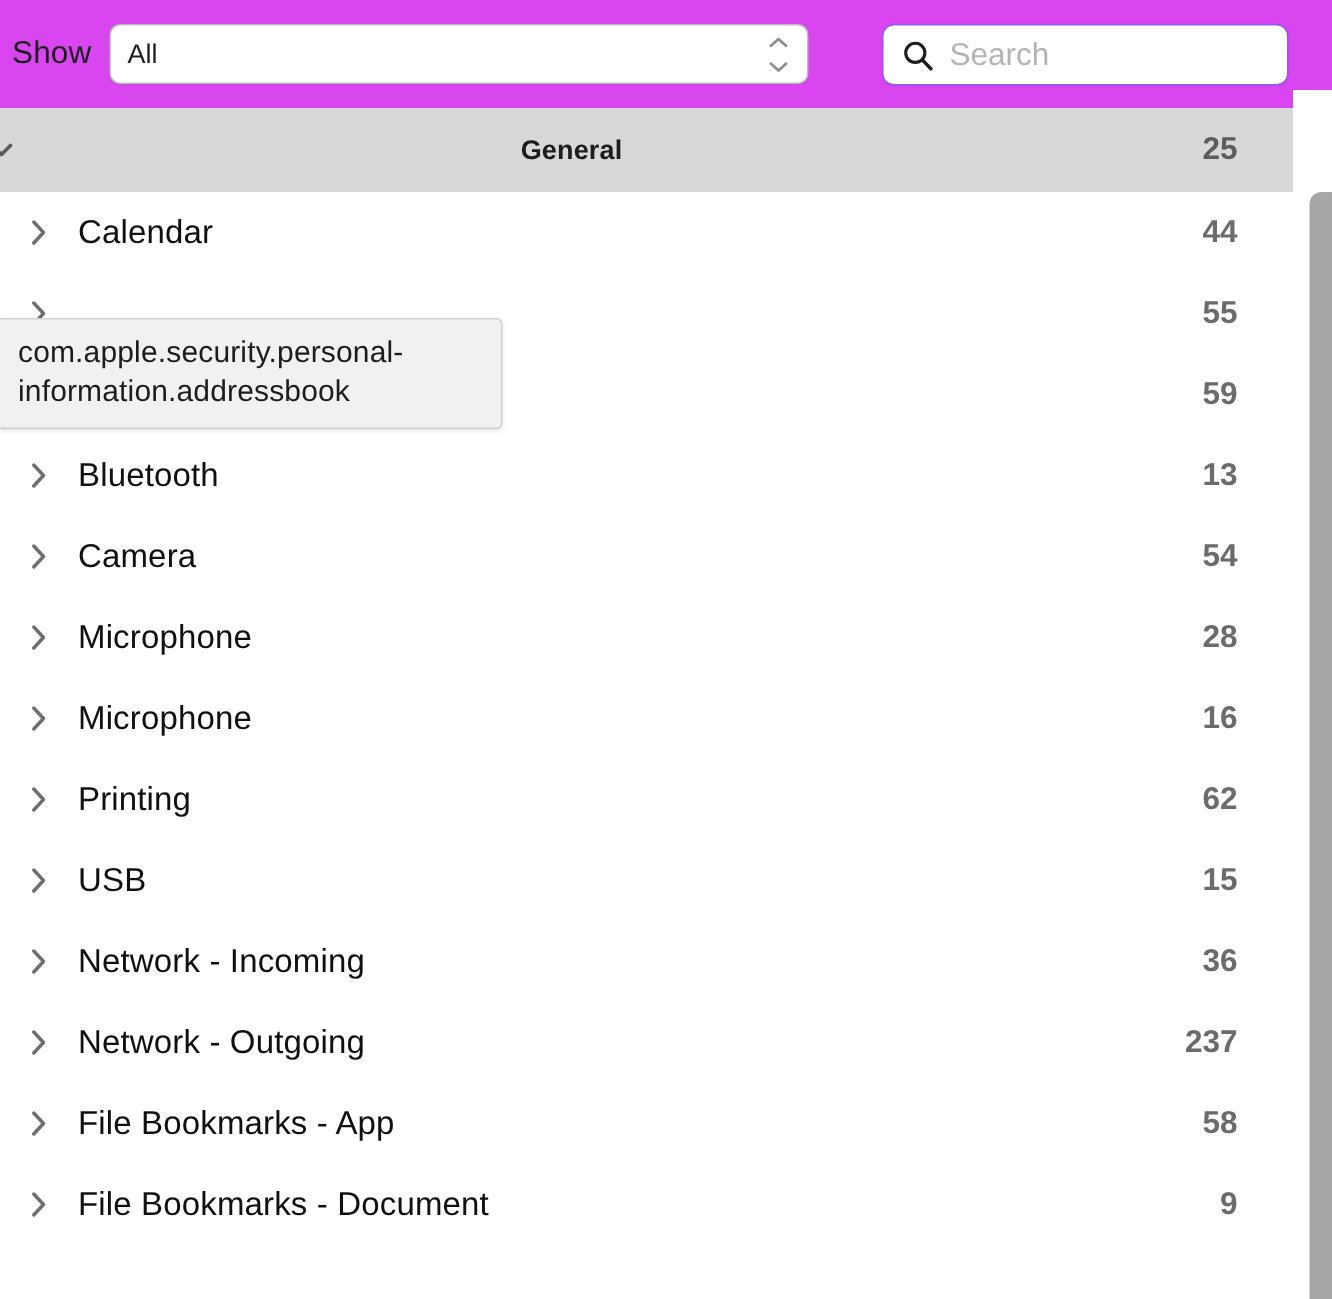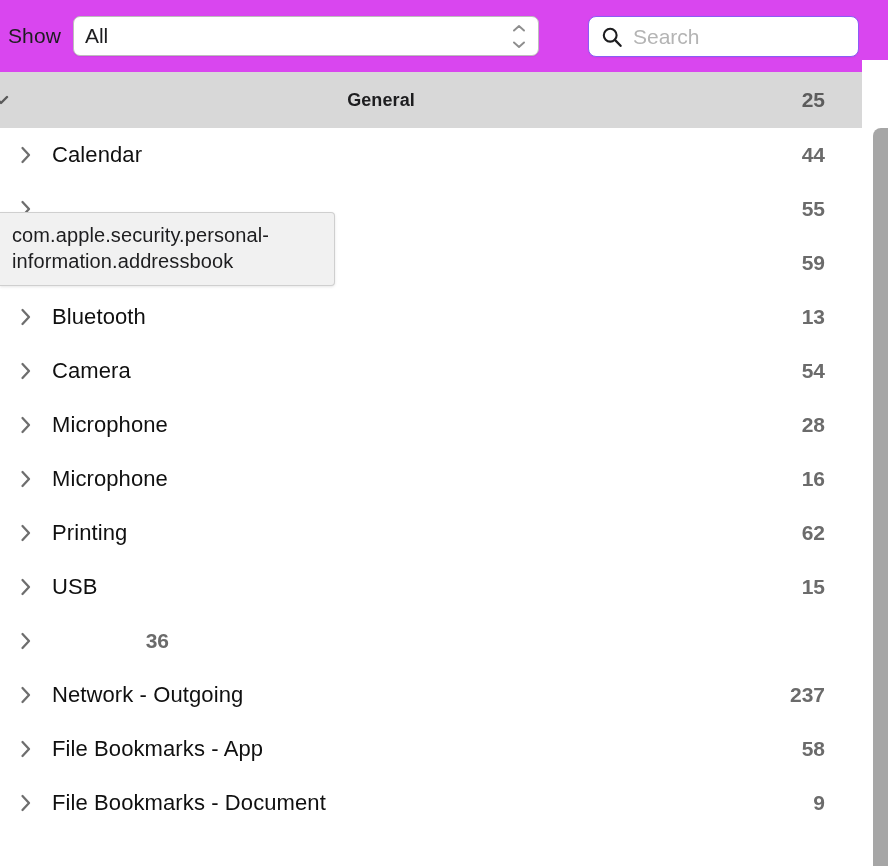--- a/index.html
+++ b/index.html
@@ -46,21 +46,21 @@
     height: 40px;
     background: #ffffff;
     border: 1px solid #bdbdbd;
     border-radius: 7px;
     display: flex;
     align-items: center;
     box-shadow: 0 0.5px 1px rgba(0,0,0,0.06);
   }
 
   .show-select .value {
-    font-size: 21px;
+    font-size: 18px;
     color: #1d1d1f;
     padding-left: 11px;
     flex: 1;
     overflow: hidden;
     white-space: nowrap;
   }
 
   .stepper {
     width: 26px;
     height: 36px;
@@ -357,20 +357,21 @@
         </span>
         <span class="label">USB</span>
         <span class="count">15</span>
       </div>
       <div class="row">
         <span class="chevron">
           <svg width="16" height="24" viewBox="0 0 16 24">
             <polyline points="4.5,5 11,12 4.5,19" fill="none" stroke="#6e6e6e" stroke-width="2.3" stroke-linecap="round" stroke-linejoin="round"></polyline>
           </svg>
         </span>
+        <span class="label">Network - Incoming</span>
         <span class="count">36</span>
       </div>
       <div class="row">
         <span class="chevron">
           <svg width="16" height="24" viewBox="0 0 16 24">
             <polyline points="4.5,5 11,12 4.5,19" fill="none" stroke="#6e6e6e" stroke-width="2.3" stroke-linecap="round" stroke-linejoin="round"></polyline>
           </svg>
         </span>
         <span class="label">Network - Outgoing</span>
         <span class="count">237</span>

